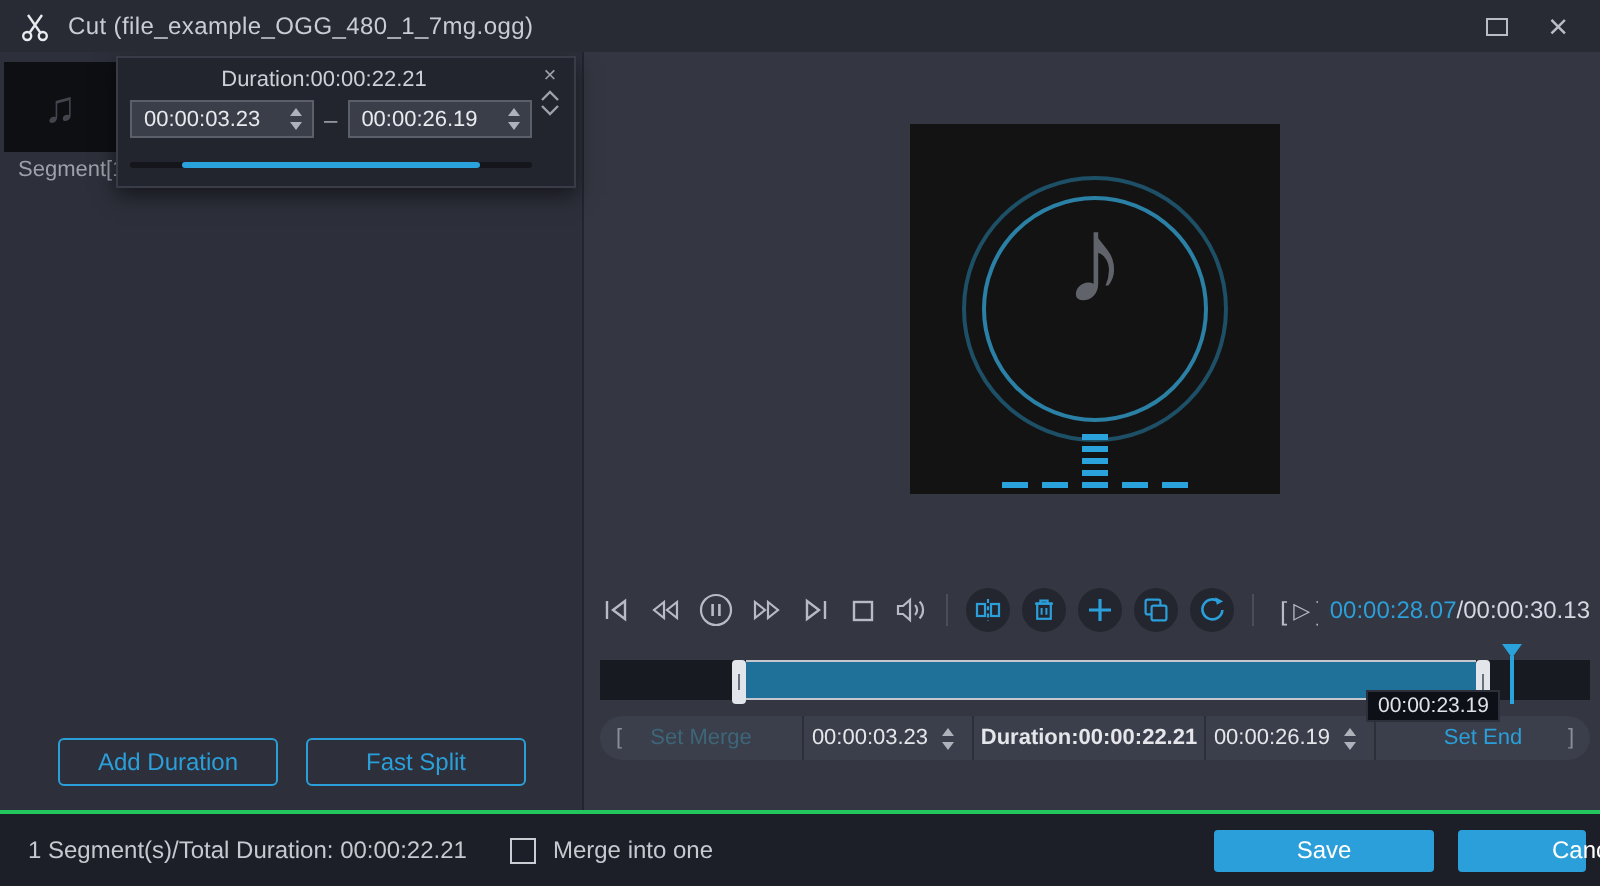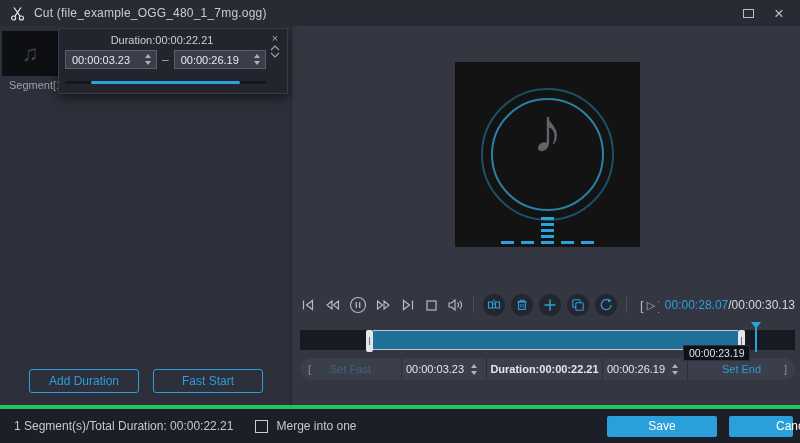--- a/index.html
+++ b/index.html
@@ -103,21 +103,21 @@
   .tb-sec { display:flex; align-items:center; justify-content:center; height:22px; font-size:11px; }
   .tb-start { width:101px; color:#3d6679; cursor:default; position:relative; }
   .tb-start .br { position:absolute; left:8px; color:#8a8e98; }
   .tb-time { width:84px; color:#e4e6ea; gap:2px; }
   .tb-dur { width:115px; color:#e4e6ea; font-weight:bold; }
   .tb-end { flex:1; color:#2b9fd9; cursor:pointer; position:relative; }
   .tb-end .br { position:absolute; right:8px; color:#8a8e98; }
 
   
   .footer { position:absolute; left:0; top:405px; width:800px; height:38px;
-    background:#1c1f27; border-top:4px solid #22c55e; display:flex; align-items:center; }
+    background:#1c1f27; border-top:2px solid #22c55e; display:flex; align-items:center; }
   .status { color:#c6c9d0; font-size:12px; margin-left:14px; }
   .merge-wrap { display:flex; align-items:center; margin-left:22px; cursor:pointer; }
   .checkbox { width:13px; height:13px; border:1px solid #c9ccd3; background:transparent; }
   .merge-label { color:#c6c9d0; font-size:12px; margin-left:8px; }
   .footer-btns { margin-left:auto; display:flex; align-items:center; gap:12px; margin-right:7px; }
   .solid-btn { height:21px; background:#2b9fd9; border:none; border-radius:2px;
     color:#fff; font-size:12px; font-family:inherit; cursor:pointer; }
   .save-btn { width:110px; } .cancel-btn { width:64px;padding-left:47px; }
 </style>
 </head>
@@ -176,21 +176,21 @@
         </span>
       </div>
     </div>
     <div class="mini-slider">
       <div class="fill"></div>
     </div>
   </div>
 
   <div class="seg-buttons">
     <button class="outline-btn">Add Duration</button>
-    <button class="outline-btn">Fast Start</button>
+    <button class="outline-btn">Fast Split</button>
   </div>
 </div>
 
 <div class="right-panel">
 
   <div class="artwork">
     <div class="circle-outer"></div>
     <div class="circle-inner"></div>
     <div class="big-note">♪</div>
     <div class="equalizer">
@@ -323,21 +323,21 @@
   </div>
   <div class="playhead">
     <div class="tri"></div>
     <div class="line"></div>
   </div>
   <div class="tl-tooltip">00:00:23.19</div>
 
   <div class="trim-bar">
     <div class="tb-sec tb-start">
       <span class="br">[</span>
-      <span>Set Fast</span>
+      <span>Set Merge</span>
     </div>
     <div class="tb-div"></div>
     <div class="tb-sec tb-time">
       <span>00:00:03.23</span>
       <span class="spin">
         <i class="up"></i>
         <i class="dn"></i>
       </span>
     </div>
     <div class="tb-div"></div>

